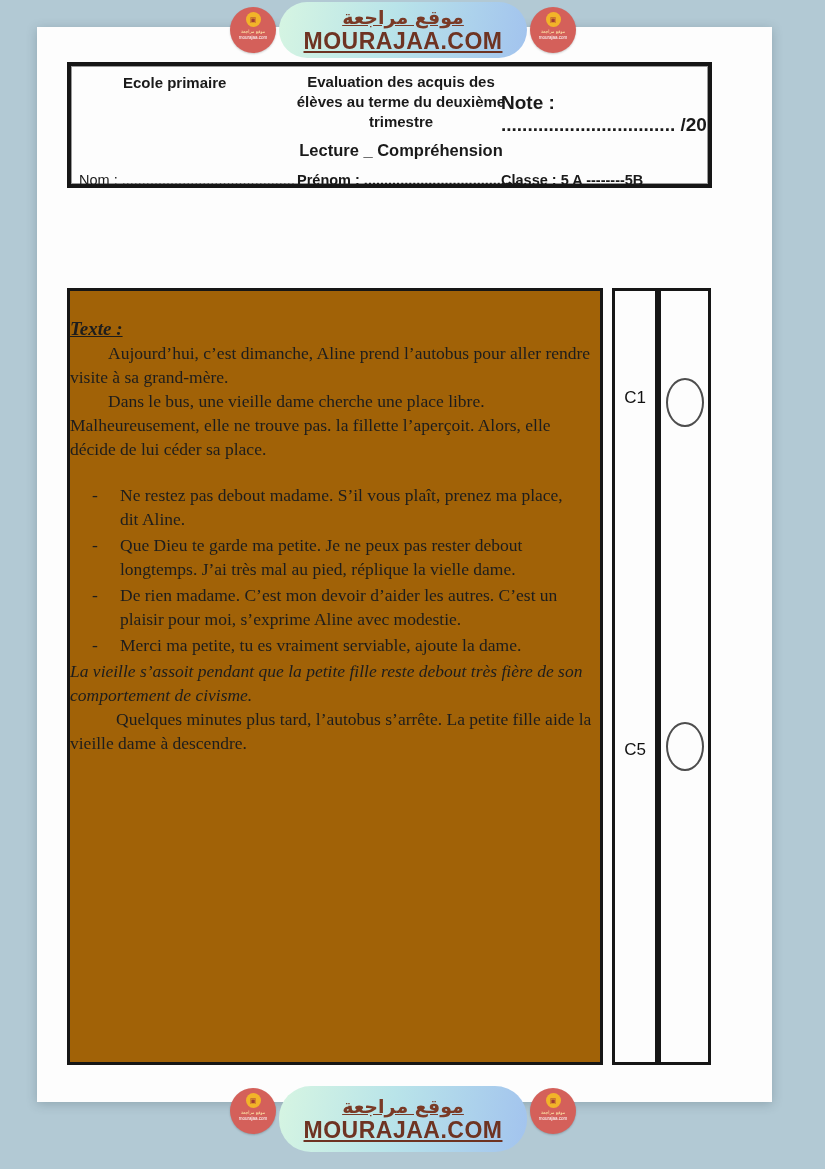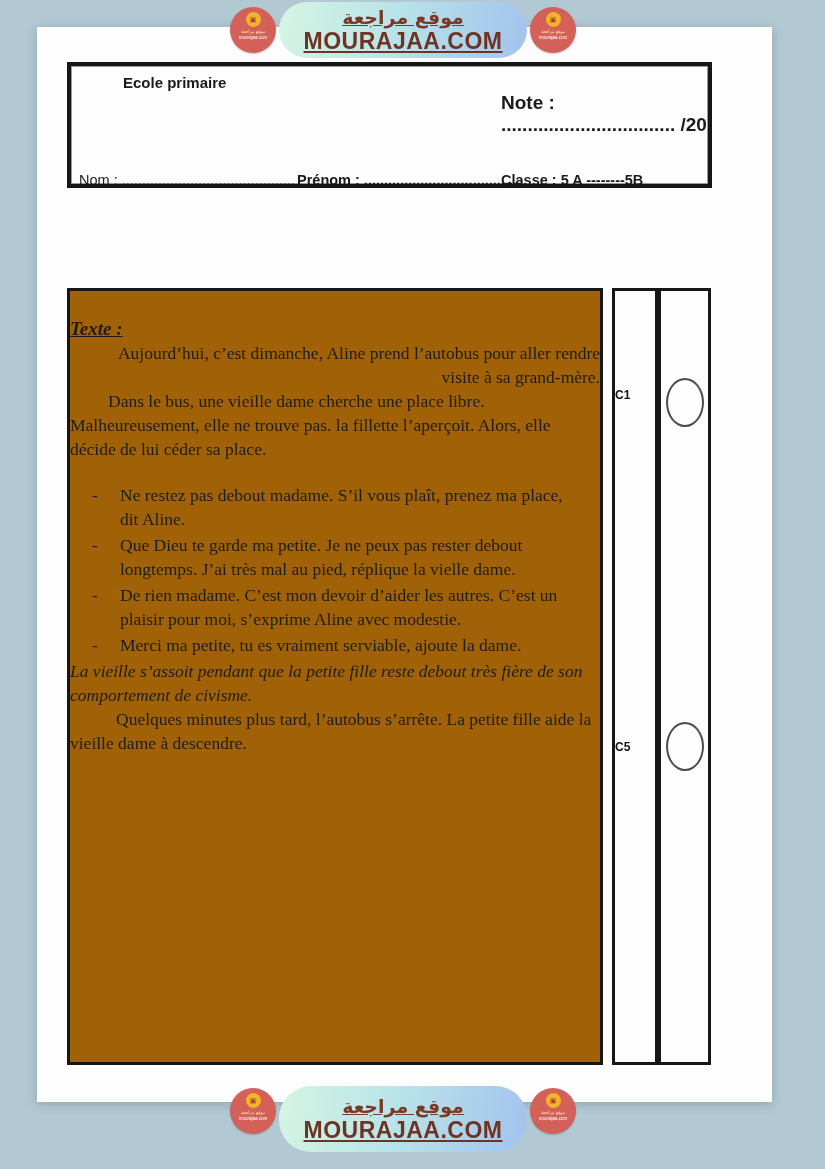--- a/index.html
+++ b/index.html
@@ -49,38 +49,38 @@
     font-family:"Liberation Serif","DejaVu Serif",serif;
     font-size:17.5px;line-height:24px;color:#1d1d1d;
   }
   .texte-heading{
     margin-top:26px;
     font-weight:bold;font-style:italic;
     text-decoration:underline;
     font-size:19px;
   }
   .text-box p{margin:0;}
-  .p1{margin-top:62px;text-indent:38px;text-align:right;}
+  .p1{margin-top:62px;text-indent:38px;}
   .p2{margin-top:21px;text-indent:38px;}
   .p3{margin-top:22px;font-style:italic;}
   .p4{margin-top:24px;text-indent:46px;}
   .dialogue{margin:22px 0 0 22px;}
   .dl-row{display:flex;margin-bottom:2px;}
   .dl-marker{width:28px;flex:0 0 28px;}
   .dl-text{flex:1;max-width:458px;}
 
   
   .col-c{
     position:absolute;left:612px;top:288px;
     width:46px;height:777px;
     box-sizing:border-box;border:3px solid #161616;background:#fdfdfd;
   }
   .c-label{
-    position:absolute;left:0;width:100%;
-    font-weight:bold;font-size:12px;color:#111;
+    position:absolute;left:0;width:100%;text-align:center;
+    font-weight:normal;font-size:17px;color:#111;
     font-family:"Liberation Sans","DejaVu Sans",sans-serif;
   }
   .c1{top:97px;}
   .c5{top:449px;}
   .col-circles{
     position:absolute;left:658px;top:288px;
     width:53px;height:777px;
     box-sizing:border-box;border:3px solid #161616;background:#fdfdfd;
   }
   .score-circle{
@@ -132,20 +132,26 @@
 </style>
 </head>
 <body>
 
 <div class="canvas">
 
   <div class="page"></div>
 
   <div class="header-box">
     <div class="hb-school">Ecole primaire</div>
+    <div class="hb-title">
+      <div>Evaluation des acquis des</div>
+      <div>élèves au terme du deuxième</div>
+      <div>trimestre</div>
+      <div class="hb-subject">Lecture _ Compréhension</div>
+    </div>
     <div class="hb-note">Note : ................................. /20</div>
     <div class="hb-nom">Nom : ...........................................</div>
     <div class="hb-prenom">Prénom : .......................................</div>
     <div class="hb-classe">Classe : 5 A --------5B</div>
   </div>
 
   <div class="text-box">
     <div class="texte-heading">Texte :</div>
     <p class="p1">Aujourd’hui, c’est dimanche, Aline prend l’autobus pour aller rendre visite à sa grand-mère.</p>
     <p class="p2">Dans le bus, une vieille dame cherche une place libre. Malheureusement, elle ne trouve pas. la fillette l’aperçoit. Alors, elle décide de lui céder sa place.</p>

